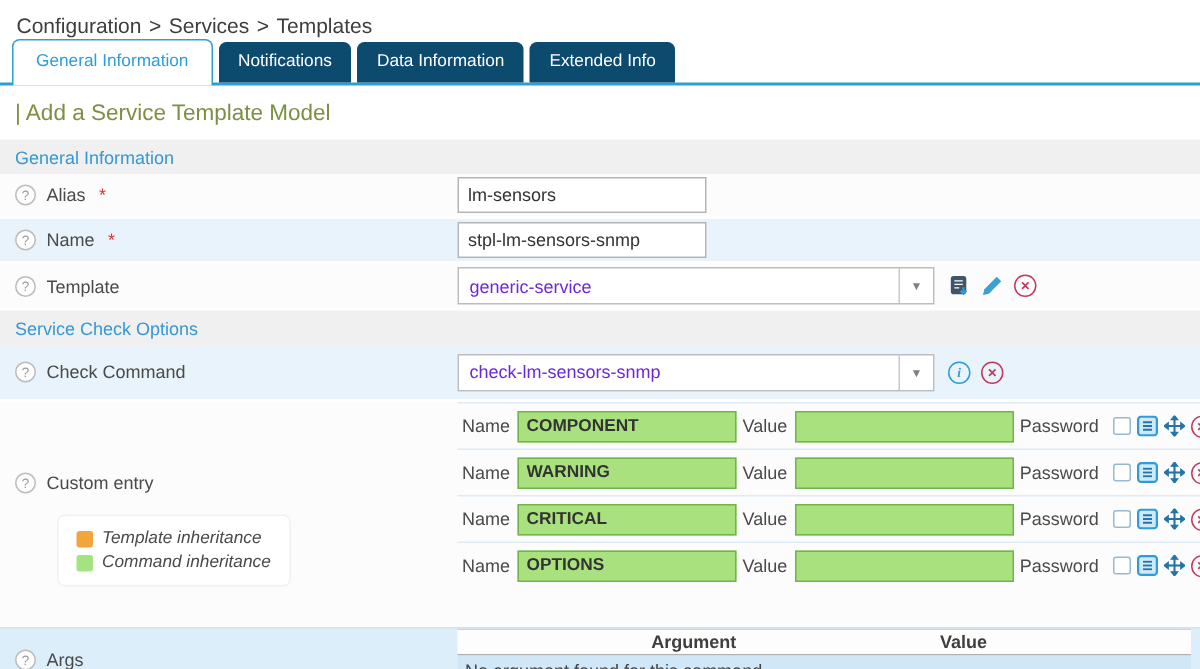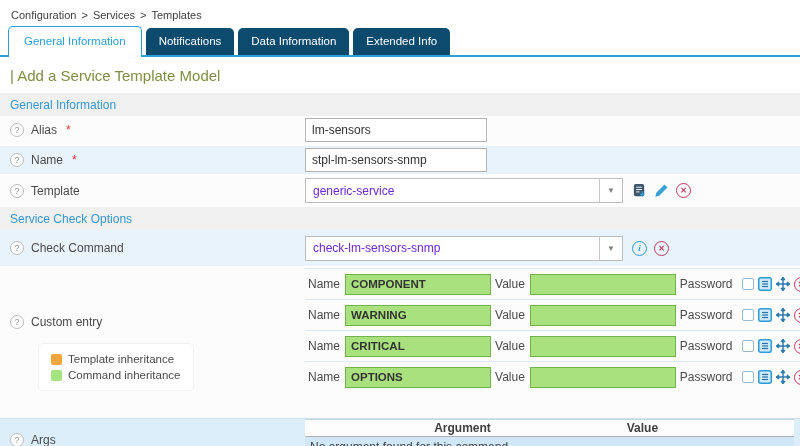--- a/index.html
+++ b/index.html
@@ -4,21 +4,21 @@
 <style>
   * { box-sizing: border-box; margin: 0; padding: 0; }
   html,body { width: 800px; height: 446px; }
   body {
     overflow: hidden; background: #fff;
     font-family: "Liberation Sans", sans-serif;
     font-size: 12px; color: #444; position: relative;
   }
 
   
-  .breadcrumb { padding: 9px 0 0 11px; font-size: 11px; color: #3e3e3e; height: 24px; }
+  .breadcrumb { padding: 9px 0 0 11px; font-size: 14px; color: #3e3e3e; height: 24px; }
   .crumb { cursor: pointer; }
   .crumb-sep { margin: 0 5px; }
 
   
   .tabbar { display: flex; align-items: flex-end; padding-left: 8px; gap: 4px;
             border-bottom: 2px solid #29a0d8; height: 33px; }
   .tab { background: #0c4a6e; color: #fff; font-size: 11.5px; line-height: 1;
          padding: 8px 13px; border-radius: 5px 5px 0 0; cursor: pointer; }
   .tab.active { background: #fff; color: #2a9fd8; border: 1px solid #29a0d8; border-bottom: none;
                 margin-bottom: -2px; padding: 9px 15px 10px; }
@@ -32,21 +32,21 @@
   .bg-plain { background: #fcfcfc; }
   .bg-blue  { background: #e9f3fb; }
   .h30 { height: 30px; } .h31 { height: 31px; } .h38 { height: 38px; }
   .row-label { width: 305px; padding-left: 10px; display: flex; align-items: center; gap: 7px;
                color: #4a4a4a; flex-shrink: 0; }
   .help-icon { width: 14px; height: 14px; border-radius: 50%; border: 1px solid #bcbcbc;
                background: #fdfdfd; color: #999; font-size: 9px; display: inline-flex;
                align-items: center; justify-content: center; flex-shrink: 0; cursor: pointer; }
   .req { color: #d33; margin-left: 2px; }
 
-  .text-input { width: 182px; height: 24px; border: 1px solid #b4b4b4; padding: 0 6px;
+  .text-input { width: 166px; height: 24px; border: 1px solid #b4b4b4; padding: 0 6px;
                 font: 12px "Liberation Sans", sans-serif; color: #333; background: #fff; }
 
   .select { width: 318px; height: 25px; border: 1px solid #bdbdbd; background: #fff;
             display: flex; align-items: center; cursor: pointer; }
   .select-value { flex: 1; padding-left: 7px; color: #6d28d9; }
   .select-arrow { width: 23px; align-self: stretch; border-left: 1px solid #c8c8c8;
                   display: flex; align-items: center; justify-content: center;
                   color: #808080; font-size: 8px; }
 
   .icon-group { display: flex; align-items: center; gap: 7px; margin-left: 9px; }
@@ -55,21 +55,21 @@
   .icon-red  { border: 1.5px solid #c13a5e; color: #c13a5e; font-size: 8px; font-weight: 700; }
   .icon-info { border: 1.5px solid #2d9bd6; color: #2d9bd6; font-size: 9px; font-weight: 700;
                font-style: italic; font-family: "Liberation Serif", serif; }
   .svg-icon { display: inline-flex; cursor: pointer; }
 
   
   .macros-block { display: flex; background: #fcfcfc; height: 150px; }
   .macros-left { width: 305px; flex-shrink: 0; padding: 47px 0 0 10px; }
   .macros-left-label { display: flex; align-items: center; gap: 7px; color: #4a4a4a; }
   .legend-box { margin: 14px 0 0 28px; background: #fff; border: 1px solid #f1f1f1;
-                border-radius: 5px; padding: 7px 12px; display: inline-block; }
+                border-radius: 5px; padding: 7px 12px; display: inline-block; font-style: italic; }
   .legend-item { display: flex; align-items: center; gap: 6px; font-size: 11.5px;
                  color: #4a4a4a; line-height: 16px; }
   .swatch { width: 11px; height: 11px; border-radius: 2px; display: inline-block; }
   .swatch-orange { background: #f2a43d; }
   .swatch-green  { background: #a3e381; }
 
   .macros-right { flex: 1; }
   .add-entry { color: #2e9cd8; padding: 8px 0 7px 3px; cursor: pointer; display: inline-block; }
   .macro-entry { display: flex; align-items: center; height: 31px;
                  border-top: 1px solid #dcebf5; padding-left: 3px; }

